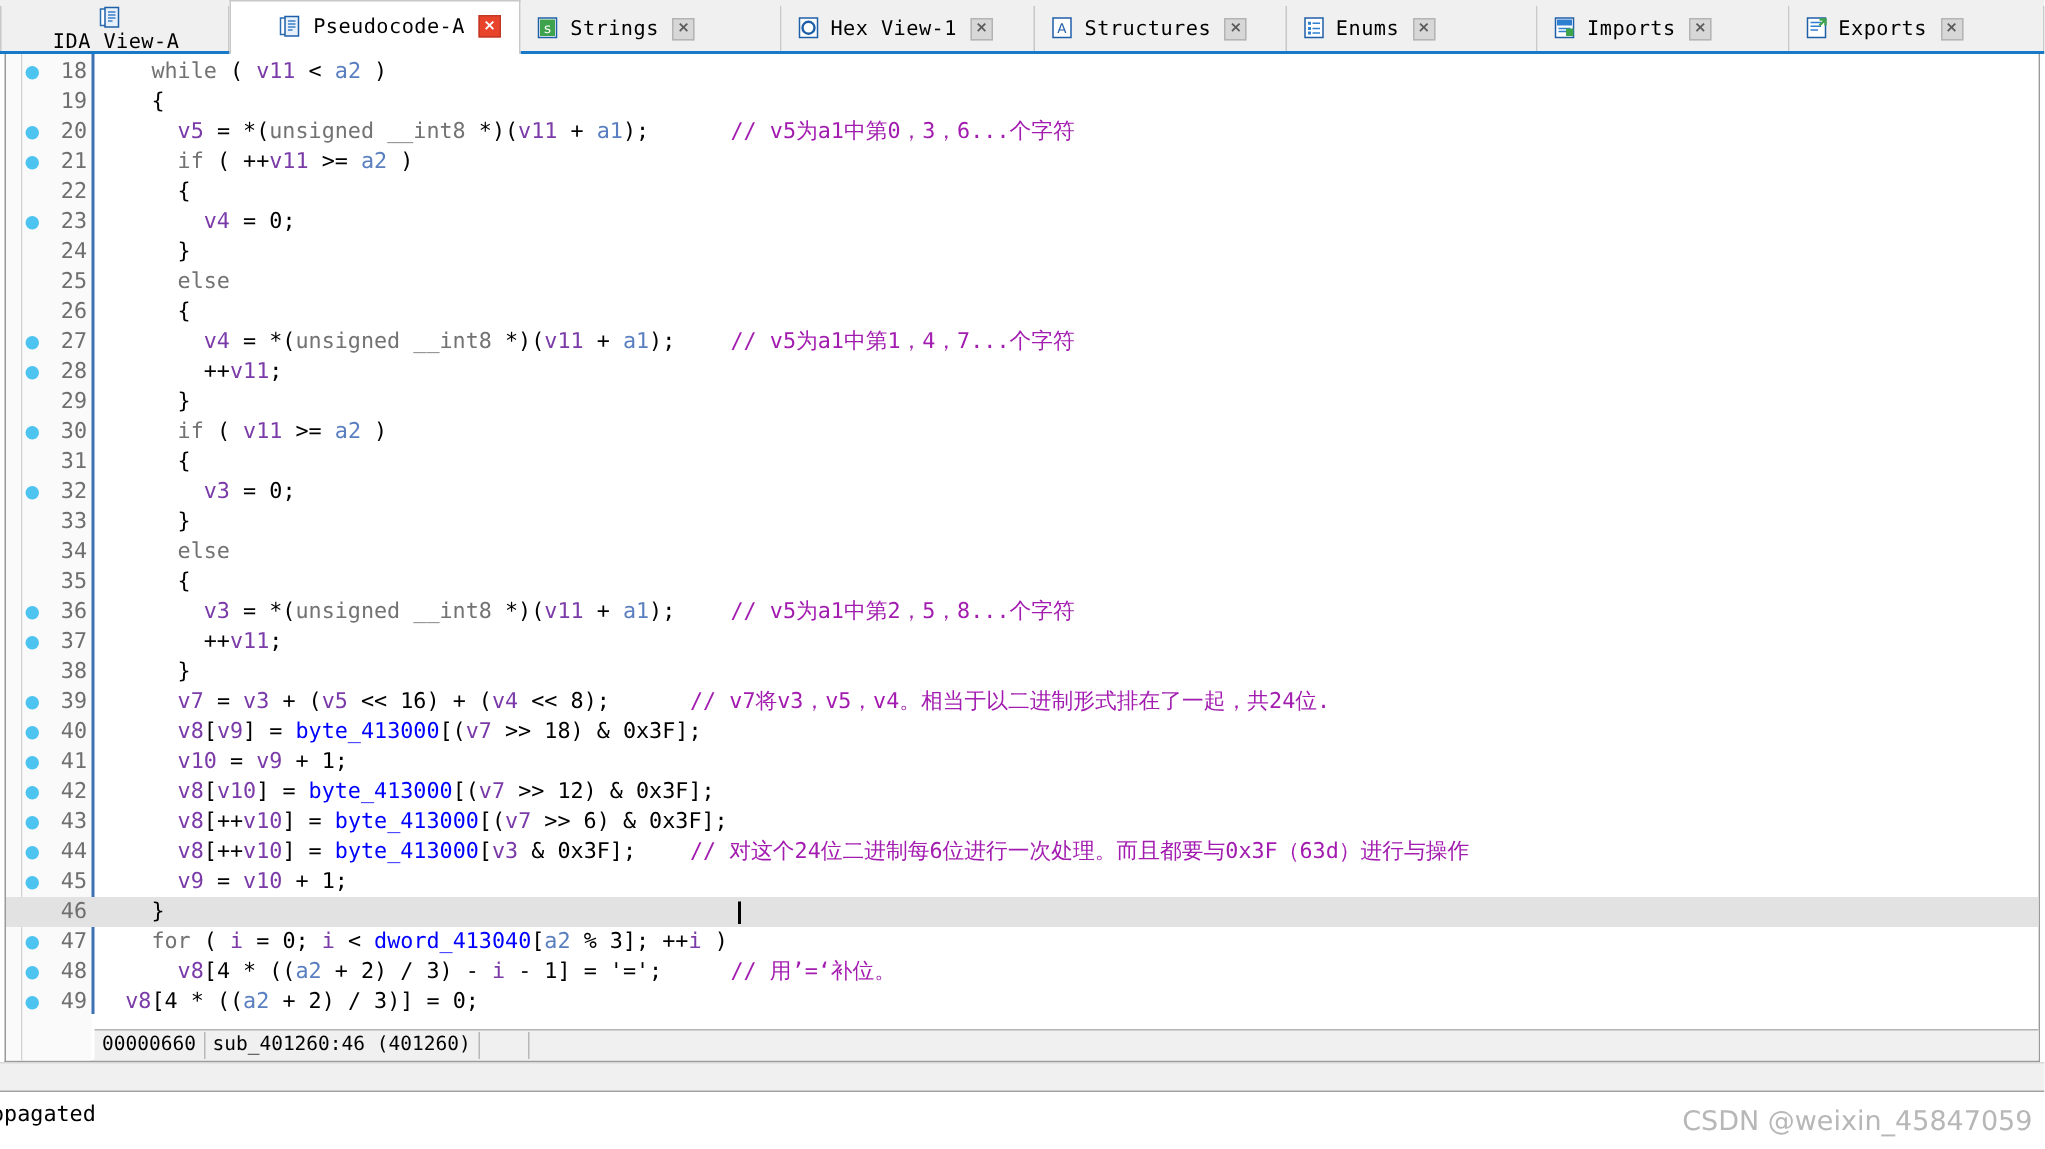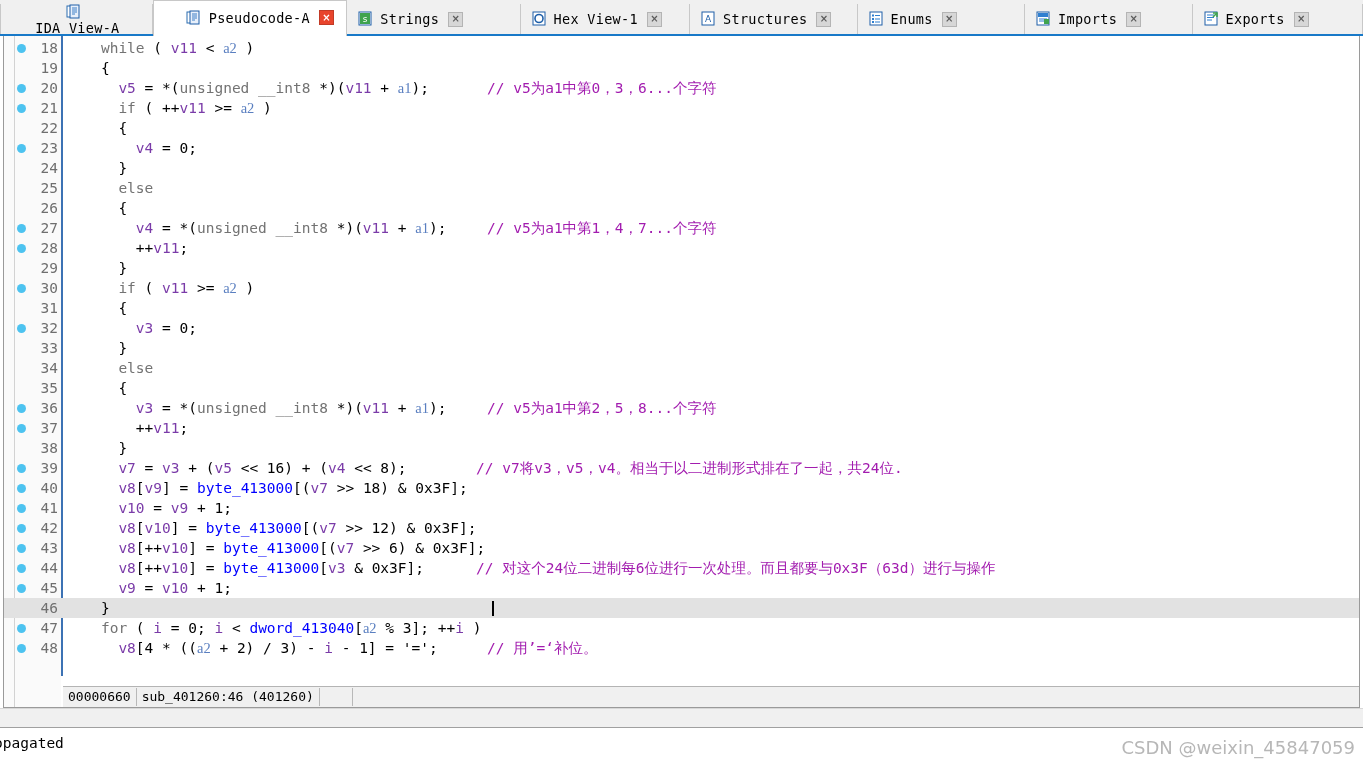--- a/index.html
+++ b/index.html
@@ -132,26 +132,26 @@
     font-size:14.5px;
     color:#000000;
   }
   .cmt{
     position:absolute;top:0;
     font-family:"DejaVu Sans Mono","Liberation Mono",monospace;
     font-size:14.5px;
     color:#a21caf;
   }
   .cmt.c1{left:483px;}
-  .cmt.c2{left:472px;}
+  .cmt.c2{left:456px;}
 
   
   .kw{color:#737373;}      
   .var{color:#7a3ba8;}     
-  .arg{color:#5a7fc0;font-family:Liberation Serif, serif;}     
+  .arg{color:#5a7fc0;}     
   .num{color:#000000;}
   .gvar{color:#0000ff;}
 
   .caret{
     position:absolute;left:488px;top:3px;width:2px;height:15px;background:#000;
   }
 
   
   .statusbar{
     position:absolute;left:59px;bottom:0;
@@ -321,20 +321,21 @@
         <div class="row"><span class="dot"></span><span class="lnum">39</span><span class="ctext">      <span class="var">v7</span> = <span class="var">v3</span> + (<span class="var">v5</span> &lt;&lt; <span class="num">16</span>) + (<span class="var">v4</span> &lt;&lt; <span class="num">8</span>);</span><span class="cmt c2" style="font-family: &quot;DejaVu Sans Mono&quot;, &quot;Liberation Mono&quot;, monospace;">// v7将v3，v5，v4。相当于以二进制形式排在了一起，共24位.</span></div>
         <div class="row"><span class="dot"></span><span class="lnum">40</span><span class="ctext">      <span class="var">v8</span>[<span class="var">v9</span>] = <span class="gvar">byte_413000</span>[(<span class="var">v7</span> &gt;&gt; <span class="num">18</span>) &amp; <span class="num">0x3F</span>];</span></div>
         <div class="row"><span class="dot"></span><span class="lnum">41</span><span class="ctext">      <span class="var">v10</span> = <span class="var">v9</span> + <span class="num">1</span>;</span></div>
         <div class="row"><span class="dot"></span><span class="lnum">42</span><span class="ctext">      <span class="var">v8</span>[<span class="var">v10</span>] = <span class="gvar">byte_413000</span>[(<span class="var">v7</span> &gt;&gt; <span class="num">12</span>) &amp; <span class="num">0x3F</span>];</span></div>
         <div class="row"><span class="dot"></span><span class="lnum">43</span><span class="ctext">      <span class="var">v8</span>[++<span class="var">v10</span>] = <span class="gvar">byte_413000</span>[(<span class="var">v7</span> &gt;&gt; <span class="num">6</span>) &amp; <span class="num">0x3F</span>];</span></div>
         <div class="row"><span class="dot"></span><span class="lnum">44</span><span class="ctext">      <span class="var">v8</span>[++<span class="var">v10</span>] = <span class="gvar">byte_413000</span>[<span class="var">v3</span> &amp; <span class="num">0x3F</span>];</span><span class="cmt c2" style="font-family: &quot;DejaVu Sans Mono&quot;, &quot;Liberation Mono&quot;, monospace;">// 对这个24位二进制每6位进行一次处理。而且都要与0x3F（63d）进行与操作</span></div>
         <div class="row"><span class="dot"></span><span class="lnum">45</span><span class="ctext">      <span class="var">v9</span> = <span class="var">v10</span> + <span class="num">1</span>;</span></div>
         <div class="row cur"><span class="lnum">46</span><span class="ctext">    }</span><span class="caret"></span></div>
         <div class="row"><span class="dot"></span><span class="lnum">47</span><span class="ctext">    <span class="kw">for</span> ( <span class="var">i</span> = <span class="num">0</span>; <span class="var">i</span> &lt; <span class="gvar">dword_413040</span>[<span class="arg">a2</span> % <span class="num">3</span>]; ++<span class="var">i</span> )</span></div>
         <div class="row"><span class="dot"></span><span class="lnum">48</span><span class="ctext">      <span class="var">v8</span>[<span class="num">4</span> * ((<span class="arg">a2</span> + <span class="num">2</span>) / <span class="num">3</span>) - <span class="var">i</span> - <span class="num">1</span>] = '=';</span><span class="cmt c1" style="font-family: &quot;DejaVu Sans Mono&quot;, &quot;Liberation Mono&quot;, monospace;">// 用’=‘补位。</span></div>
+        <div class="row"><span class="dot"></span><span class="lnum">49</span><span class="ctext">  <span class="var">v8</span>[<span class="num">4</span> * ((<span class="arg">a2</span> + <span class="num">2</span>) / <span class="num">3</span>)] = <span class="num">0</span>;</span></div>
       </div>
 
     <div class="statusbar">
       <span class="sb-cell">00000660</span>
       <span class="sb-cell">sub_401260:46  (401260)</span>
       <span class="sb-cell blank"></span>
     </div>
   </div>
 </div>
 

